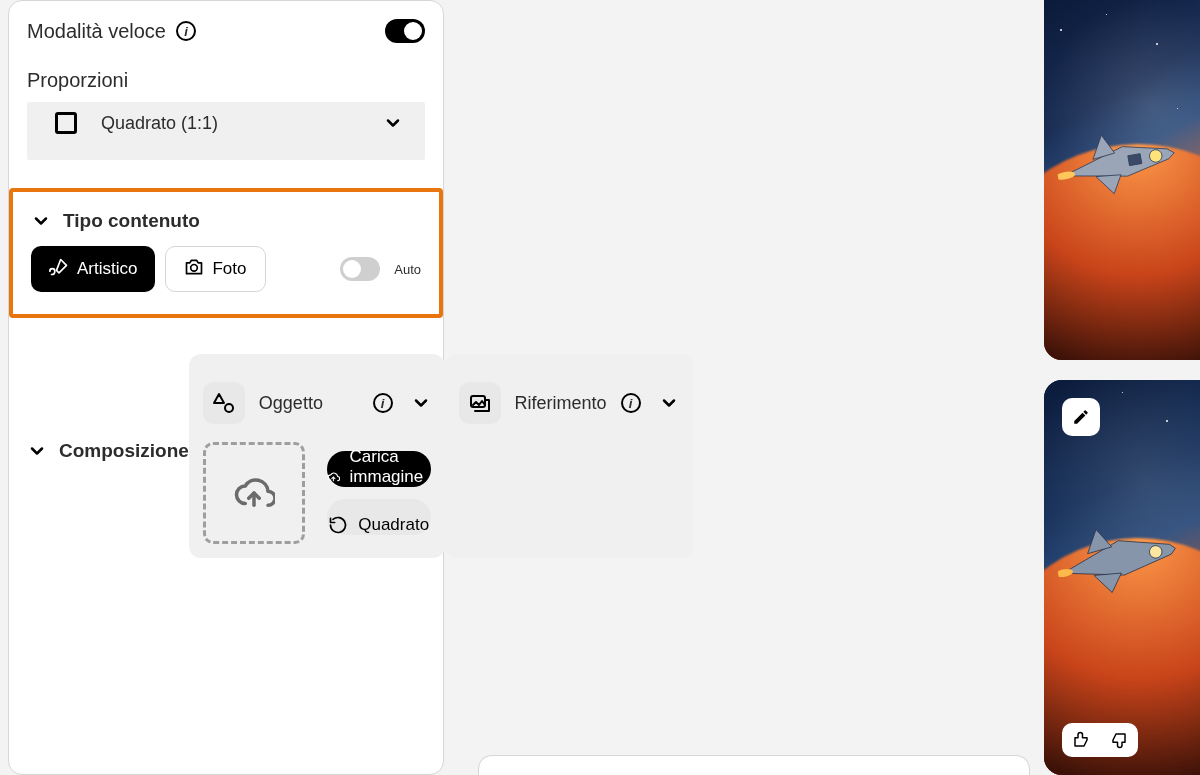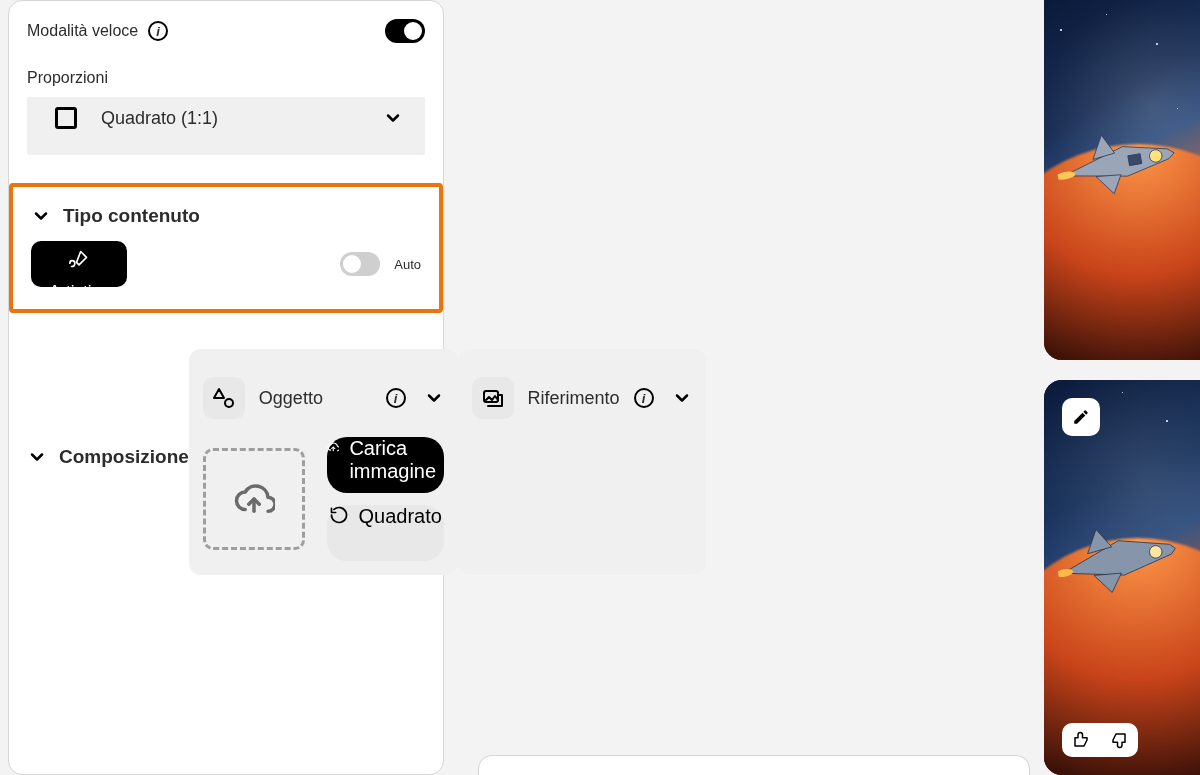--- a/index.html
+++ b/index.html
@@ -27,21 +27,21 @@
     left:8px; top:0;
     width:436px;
     background:#fff;
     border:1px solid var(--grey-border);
     border-radius:14px;
     padding:18px 18px 0 18px;
     display:flex;flex-direction:column;
   }
   .row{display:flex;align-items:center;}
   .row-between{justify-content:space-between;}
-  .label{font-size:16px;font-weight:400;}
+  .label{font-size:20px;font-weight:400;}
   .section-title{font-size:19px;font-weight:700;}
   
   .toggle{
     width:40px;height:24px;border-radius:14px;background:var(--black);
     position:relative;cursor:pointer;
   }
   .toggle::after{
     content:"";position:absolute;top:3px;right:3px;width:18px;height:18px;
     border-radius:50%;background:#fff;
   }
@@ -67,21 +67,21 @@
     border:4px solid var(--highlight);
     border-radius:4px;
     padding:18px 18px 22px 18px;
     background:#fff;
   }
   .chevron{width:20px;height:20px;display:flex;align-items:center;justify-content:center;}
   .btn-group{display:flex;gap:10px;align-items:center;margin-top:14px;}
   .pill-btn{
     display:flex;align-items:center;gap:8px;
     height:46px;border-radius:10px;padding:8px 18px;
-    font-size:17px;cursor:pointer;flex-direction:column;
+    font-size:17px;cursor:pointer;
   }
   .pill-black{background:var(--black);color:#fff;}
   .pill-white{background:#fff;border:1.5px solid var(--grey-border);color:var(--black);}
   .auto-group{margin-left:auto;display:flex;align-items:center;gap:14px;}
   .auto-label{font-size:13px;}
   
   .comp-section{margin-top:22px;display:flex;flex-direction:row;}
   .comp-card{
     background:var(--grey-light-btn);
     border-radius:12px;
@@ -97,22 +97,22 @@
   .comp-right{display:flex;align-items:center;gap:18px;}
   .upload-area{
     display:flex;gap:22px;margin-top:18px;align-items:center;
   }
   .upload-box{
     width:102px;height:102px;border:3px dashed #9e9e9e;border-radius:10px;
     display:flex;align-items:center;justify-content:center;
   }
   .upload-buttons{display:flex;flex-direction:column;gap:12px;flex:1;}
   .btn{
-    height:56px;border-radius:20px;display:flex;align-items:flex-start;justify-content:center;
-    gap:10px;font-size:20px;cursor:pointer;
+    height:36px;border-radius:20px;display:flex;align-items:flex-end;justify-content:center;
+    gap:10px;font-size:17px;cursor:pointer;
   }
   .btn-black{background:var(--black);color:#fff;}
   .btn-grey{background:var(--grey-mid);color:var(--black);}
   
   .info-circle{
     width:20px;height:20px;border:2px solid var(--black);border-radius:50%;
     display:flex;align-items:center;justify-content:center;font-size:13px;font-weight:700;
     font-style:italic;
   }
   
@@ -199,20 +199,29 @@
     </div>
     <div class="btn-group">
       <div class="pill-btn pill-black">
         <span>
           <svg viewBox="0 0 24 24" width="20" height="20" fill="none" stroke="#fff" stroke-width="2" stroke-linecap="round" stroke-linejoin="round">
               <path d="M3 21c2 0 4-1 4-4 0-1.5-1-3-3-3s-3 1.5-3 3"></path>
               <path d="M14 3l7 7-9 9-3-3 5-13z"></path>
             </svg>
         </span>
         <span>Artistico</span>
+      </div>
+      <div class="pill-btn pill-white">
+        <span>
+          <svg viewBox="0 0 24 24" width="20" height="20" fill="none" stroke="#000" stroke-width="2" stroke-linecap="round" stroke-linejoin="round">
+              <path d="M3 7h4l2-3h6l2 3h4v13H3z"></path>
+              <circle cx="12" cy="13" r="4"></circle>
+            </svg>
+        </span>
+        <span>Foto</span>
       </div>
       <div class="auto-group">
         <div class="toggle off"></div>
         <span class="auto-label">Auto</span>
       </div>
     </div>
   </div>
 
   <div class="comp-section">
     <div class="row" style="gap:12px;margin-top:4px;">

